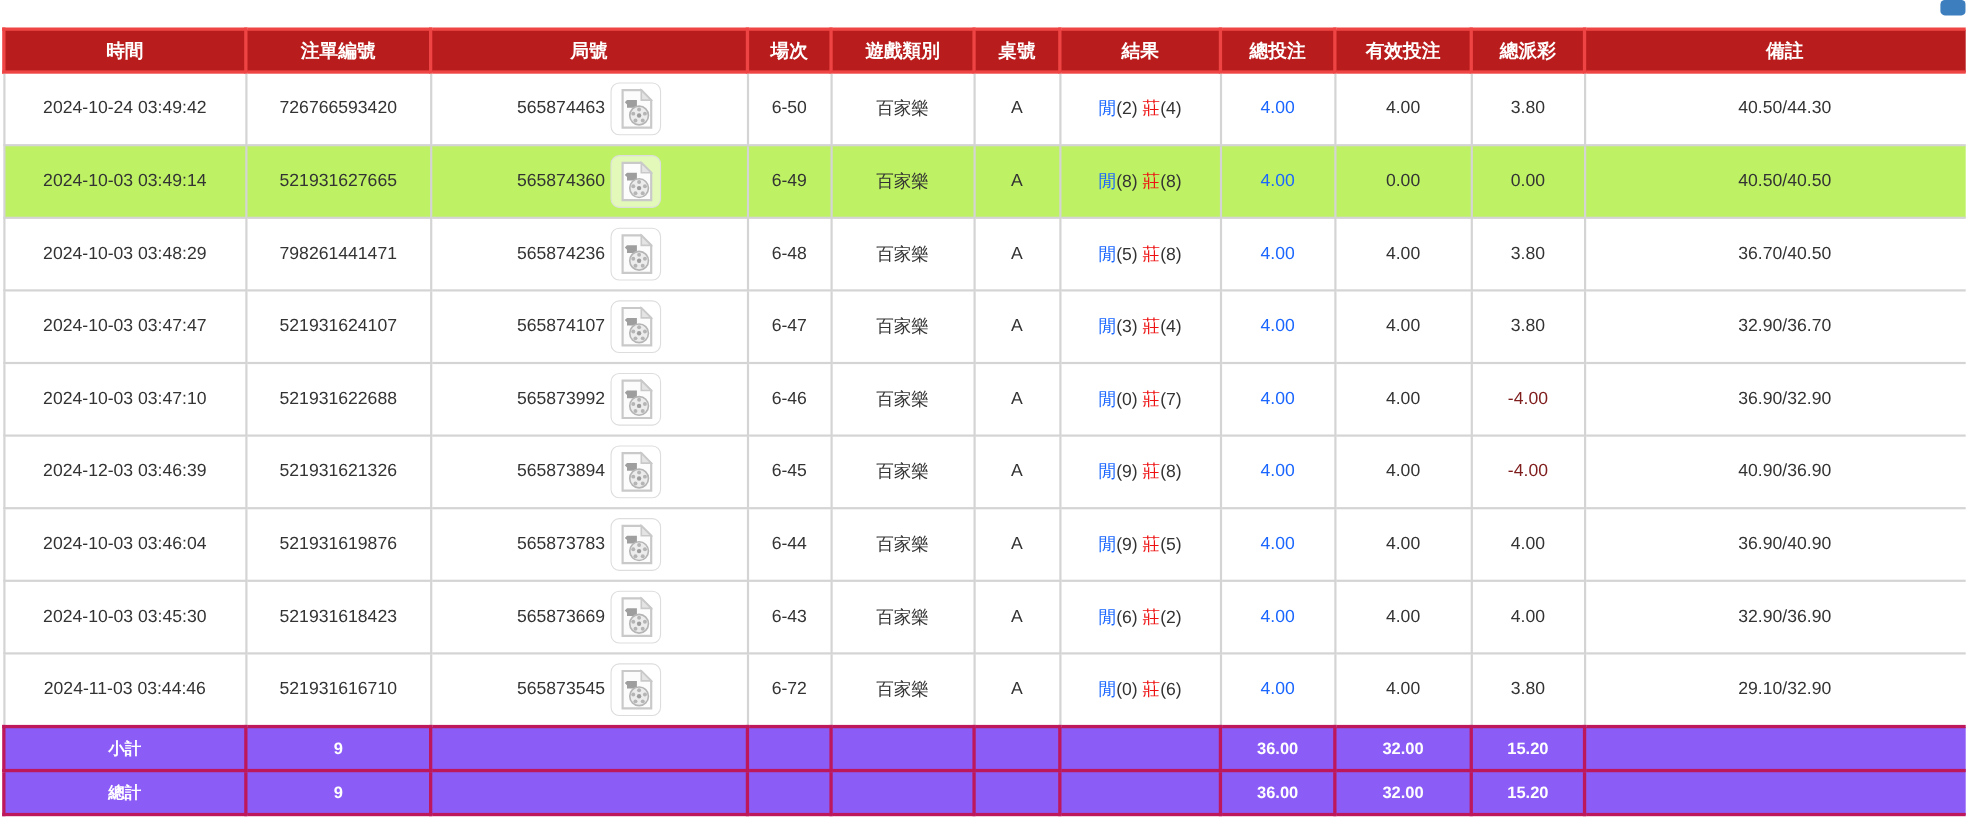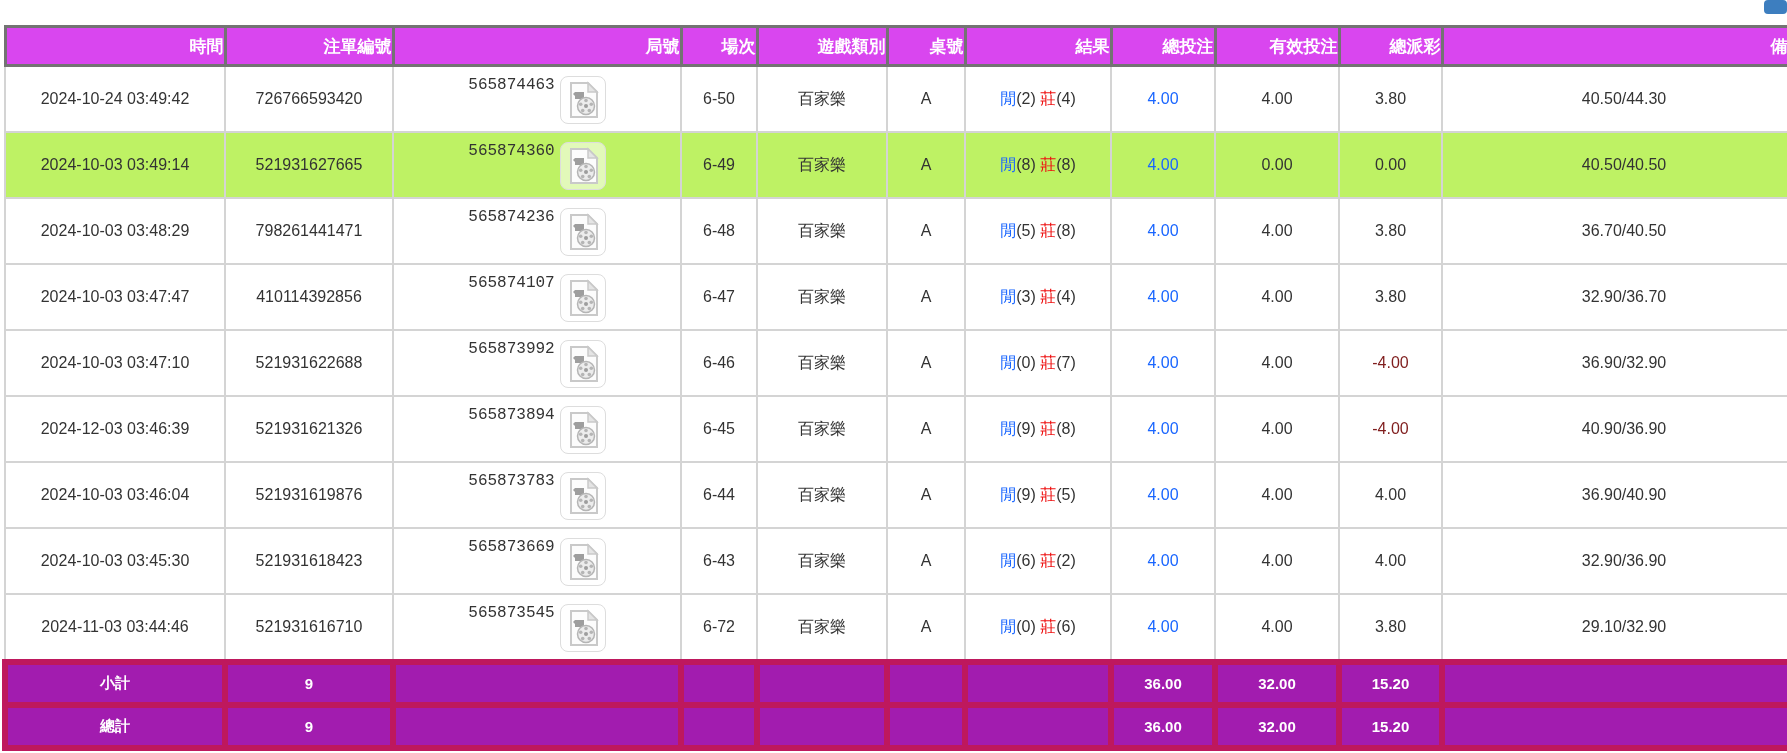--- a/index.html
+++ b/index.html
@@ -10,38 +10,38 @@
   }
   .top-right-btn{
     position:absolute;top:0;right:0;width:23px;height:14px;
     background:#3d7ebf;border-radius:4px;
   }
   table.bet-table{
     border-collapse:collapse;table-layout:fixed;
     width:1801px;margin:25px 0 0 2px;
   }
   table.bet-table th{
-    background:#d946ef;color:#fff;font-size:17px;font-weight:bold;
-    border:3px solid #737373;height:36px;text-align:right;padding:0;
+    background:#b91c1c;color:#fff;font-size:17px;font-weight:bold;
+    border:3px solid #ef4444;height:36px;text-align:center;padding:0;
   }
   table.bet-table tbody td{
     background:#fff;border:2px solid #d4d4d4;height:64px;
     text-align:center;vertical-align:middle;color:#333;font-size:16px;padding:0;
   }
   table.bet-table tbody tr.highlight td{background:#bef264;}
   table.bet-table tfoot td{
-    background:#a21caf;color:#fff;border:6px solid #be185d;height:37px;
+    background:#8b5cf6;color:#fff;border:3px solid #be185d;height:37px;
     text-align:center;vertical-align:middle;font-size:15px;font-weight:bold;padding:0;
   }
   .val-blue{color:#1a66ff;}
   .val-red{color:#7f1d1d;}
   .res-player{color:#1a66ff;}
   .res-banker{color:#ee1111;}
   .res-score{color:#333;}
-  .round-cell-inner{display:inline-flex;align-items:flex-start;gap:5px;font-family:Liberation Mono, monospace;}
+  .round-cell-inner{display:inline-flex;align-items:center;gap:5px;}
   .video-btn{
     display:inline-block;width:46px;height:48px;
     background:rgba(255,255,255,0.55);
     border:1px solid #ddd;border-radius:8px;cursor:pointer;
     box-sizing:border-box;padding:3px 0 0 0;vertical-align:middle;
   }
 </style>
 </head>
 <body>
 
@@ -153,21 +153,21 @@
         <td>百家樂</td>
         <td>A</td>
         <td><span class="res-player">閒</span><span class="res-score">(5)</span> <span class="res-banker">莊</span><span class="res-score">(8)</span></td>
         <td><span class="val-blue">4.00</span></td>
         <td>4.00</td>
         <td><span>3.80</span></td>
         <td>36.70/40.50</td>
       </tr>
       <tr>
         <td>2024-10-03 03:47:47</td>
-        <td>410114392856</td>
+        <td>521931624107</td>
         <td><span class="round-cell-inner">
             <span>565874107</span>
             <button class="video-btn"><svg width="34" height="40" viewBox="0 0 34 40">
                 <path d="M5 3 h17 l9 9 v25 h-26 z" fill="#fcfcfc" stroke="#c9c9c9" stroke-width="2"></path>
                 <path d="M22 3 l9 9 h-9 z" fill="#e4e4e4" stroke="#c9c9c9" stroke-width="1.5"></path>
                 <path d="M9 12 h9 v7 h-9 z M7 14 l2 2 v-4 z" fill="#9e9e9e"></path>
                 <circle cx="20" cy="26" r="8.5" fill="#ececec" stroke="#b5b5b5" stroke-width="1.5"></circle>
                 <circle cx="20" cy="26" r="2" fill="#9e9e9e"></circle>
                 <circle cx="20" cy="20.5" r="1.8" fill="#b5b5b5"></circle>
                 <circle cx="25.3" cy="24.3" r="1.8" fill="#b5b5b5"></circle>

